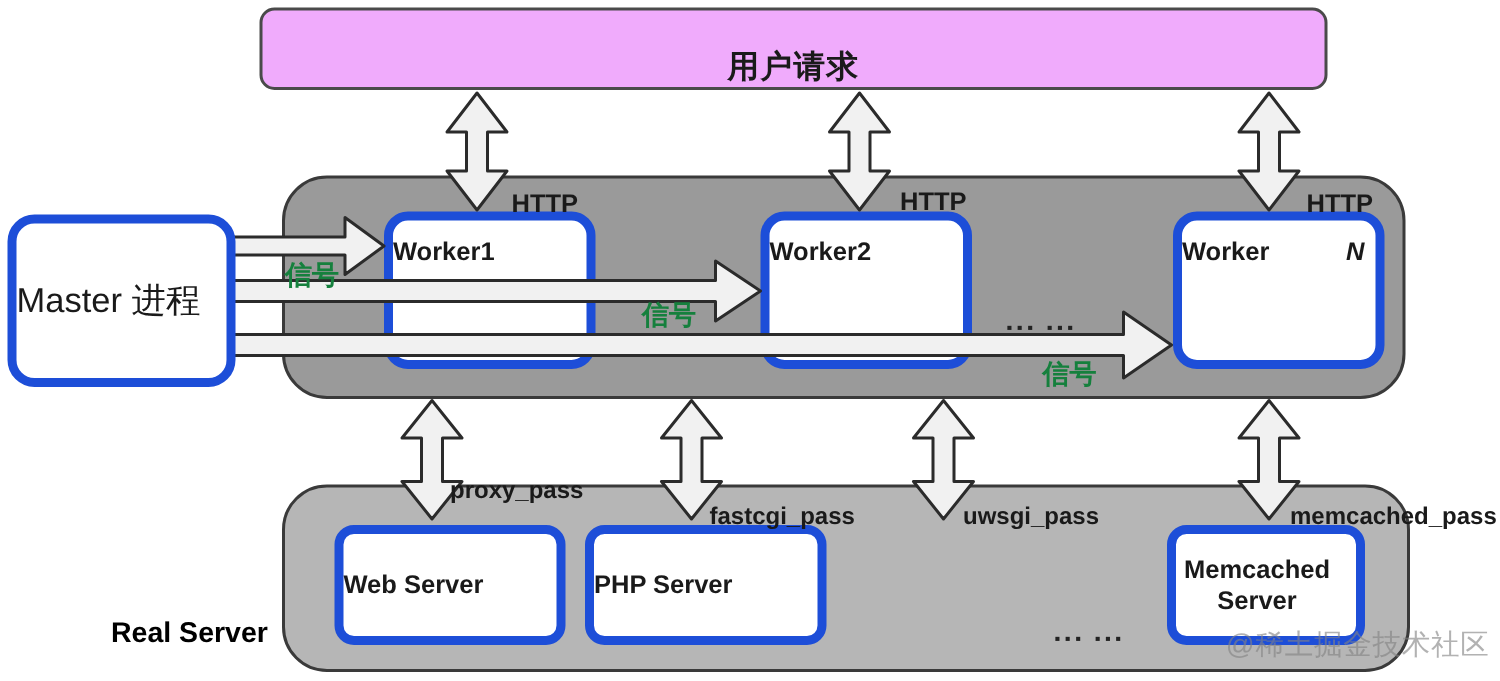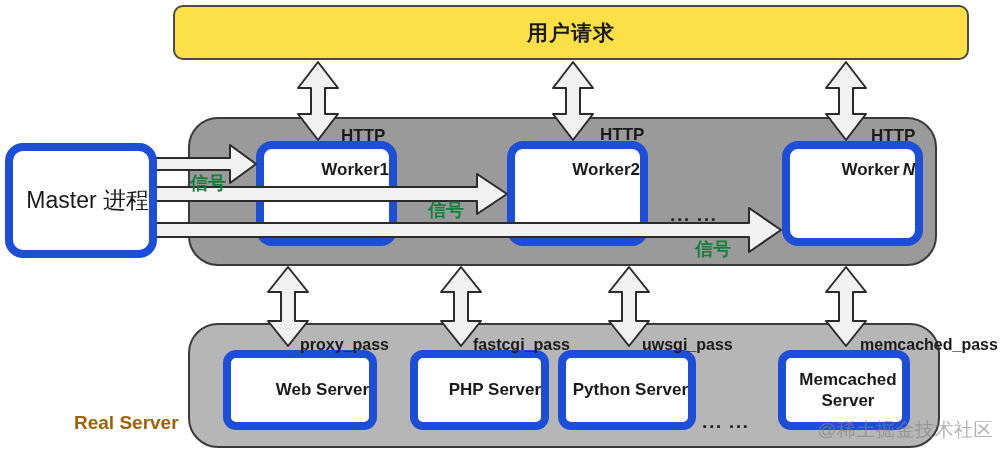--- a/index.html
+++ b/index.html
@@ -3,67 +3,67 @@
 <meta charset="utf-8">
 <style>
   html,body{margin:0;padding:0;background:#fff;}
   #canvas{
     position:relative;width:1000px;height:454px;background:#ffffff;overflow:hidden;
     font-family:"Liberation Sans","DejaVu Sans",sans-serif;color:#1a1a1a;
   }
   .abs{position:absolute;box-sizing:border-box;}
   
   .topbar{
-    left:173px;top:5px;width:796px;height:55px;background:#fde047;
+    left:173px;top:5px;width:712px;height:55px;background:#f0abfc;
     border:2px solid #4a4a4a;border-radius:10px;z-index:10;
-    display:flex;align-items:center;justify-content:center;
+    display:flex;align-items:flex-end;justify-content:center;
     font-size:21px;font-weight:600;letter-spacing:1px;
   }
   .dark-container{
     left:188px;top:117px;width:749px;height:149px;background:#9a9a9a;
     border:2px solid #3a3a3a;border-radius:30px;z-index:10;
   }
   .light-container{
     left:188px;top:323px;width:752px;height:125px;background:#b6b6b6;
     border:2px solid #3a3a3a;border-radius:30px;z-index:10;
   }
   
   .wbox{
-    background:#ffffff;border:8px solid #1d4ed8;z-index:20;
-    display:flex;align-items:center;justify-content:flex-end;text-align:center;
+    background:#ffffff;border:6px solid #1d4ed8;z-index:20;
+    display:flex;align-items:center;justify-content:flex-start;text-align:center;
   }
   .worker{
     top:141px;width:141px;height:105px;border-radius:16px;
     align-items:flex-start;padding-top:11px;font-size:17px;font-weight:600;
   }
   .worker-1{left:256px;}
   .worker-2{left:507px;}
-  .worker-n{left:782px;}
+  .worker-n{left:782px;gap:48px;}
   .it{font-style:italic;margin-left:3px;font-weight:600;}
   .master{
     left:5px;top:143px;width:152px;height:115px;border-radius:18px;
     font-size:23px;font-weight:500;z-index:40;
   }
   .server{
     top:350px;height:80px;border-radius:13px;font-size:17px;font-weight:600;line-height:1.25;
   }
   .server-web{left:223px;width:154px;}
-  .server-php{left:390px;width:139px;margin-left:20px;}
+  .server-php{left:390px;width:161px;}
   .server-python{left:558px;width:138px;}
   .server-memcached{left:778px;width:132px;}
   .server-memcached .wrap{width:108px;}
   
   #arrow-layer{left:0;top:0;width:1000px;height:454px;z-index:30;pointer-events:none;}
   #arrow-layer polygon{fill:#f1f1f1;stroke:#2b2b2b;stroke-width:2;stroke-linejoin:round;}
   
   .lbl{z-index:50;white-space:nowrap;margin-top:36px;}
   .http-lbl{font-size:17px;font-weight:700;}
   .signal-lbl{font-size:18px;font-weight:700;color:#15803d;}
   .pass-lbl{font-size:16px;font-weight:700;}
-  .real-server-lbl{font-size:19px;font-weight:600;color:#a16207;}
+  .real-server-lbl{font-size:19px;font-weight:600;color:#000000;}
   .dots{font-size:11px;letter-spacing:3px;color:#222;font-weight:700;}
   .watermark{
     z-index:60;font-size:19px;color:rgba(130,130,130,0.62);
     width:178px;text-align:right;letter-spacing:0.5px;
   }
 </style>
 </head>
 <body>
 
 <div id="canvas">
@@ -90,23 +90,20 @@
   <div class="abs wbox master">
     <span>Master 进程</span>
   </div>
 
   <div class="abs wbox server server-web">
     <span>Web Server</span>
   </div>
   <div class="abs wbox server server-php">
     <span>PHP Server</span>
   </div>
-  <div class="abs wbox server server-python">
-    <span>Python Server</span>
-  </div>
   <div class="abs wbox server server-memcached">
     <span class="wrap">Memcached Server</span>
   </div>
 
   <svg id="arrow-layer" class="abs" viewBox="0 0 1000 454">
 
     <polygon points="318,62 338,88 325,88 325,114 338,114 318,140 298,114 311,114 311,88 298,88"></polygon>
     <polygon points="573,62 593,88 580,88 580,114 593,114 573,140 553,114 566,114 566,88 553,88"></polygon>
     <polygon points="846,62 866,88 853,88 853,114 866,114 846,140 826,114 839,114 839,88 826,88"></polygon>
 
@@ -124,21 +121,21 @@
   <div class="abs lbl http-lbl" style="left:600px;top:89px;">HTTP</div>
   <div class="abs lbl http-lbl" style="left:871px;top:90px;">HTTP</div>
 
   <div class="abs lbl signal-lbl" style="left:190px;top:135px;">信号</div>
   <div class="abs lbl signal-lbl" style="left:428px;top:162px;">信号</div>
   <div class="abs lbl signal-lbl" style="left:695px;top:201px;">信号</div>
 
   <div class="abs lbl dots" style="left:671px;top:177px;">▪▪▪ ▪▪▪</div>
   <div class="abs lbl dots" style="left:703px;top:384px;">▪▪▪ ▪▪▪</div>
 
-  <div class="abs lbl pass-lbl" style="left:300px;top:300px;">proxy_pass</div>
+  <div class="abs lbl pass-lbl" style="left:300px;top:283px;">proxy_pass</div>
   <div class="abs lbl pass-lbl" style="left:473px;top:300px;">fastcgi_pass</div>
   <div class="abs lbl pass-lbl" style="left:642px;top:300px;">uwsgi_pass</div>
   <div class="abs lbl pass-lbl" style="left:860px;top:300px;">memcached_pass</div>
 
   <div class="abs lbl real-server-lbl" style="left:74px;top:376px;">Real Server</div>
 
   <div class="abs watermark" style="left:815px;top:417px;">@稀土掘金技术社区</div>
 
 </div>
 

